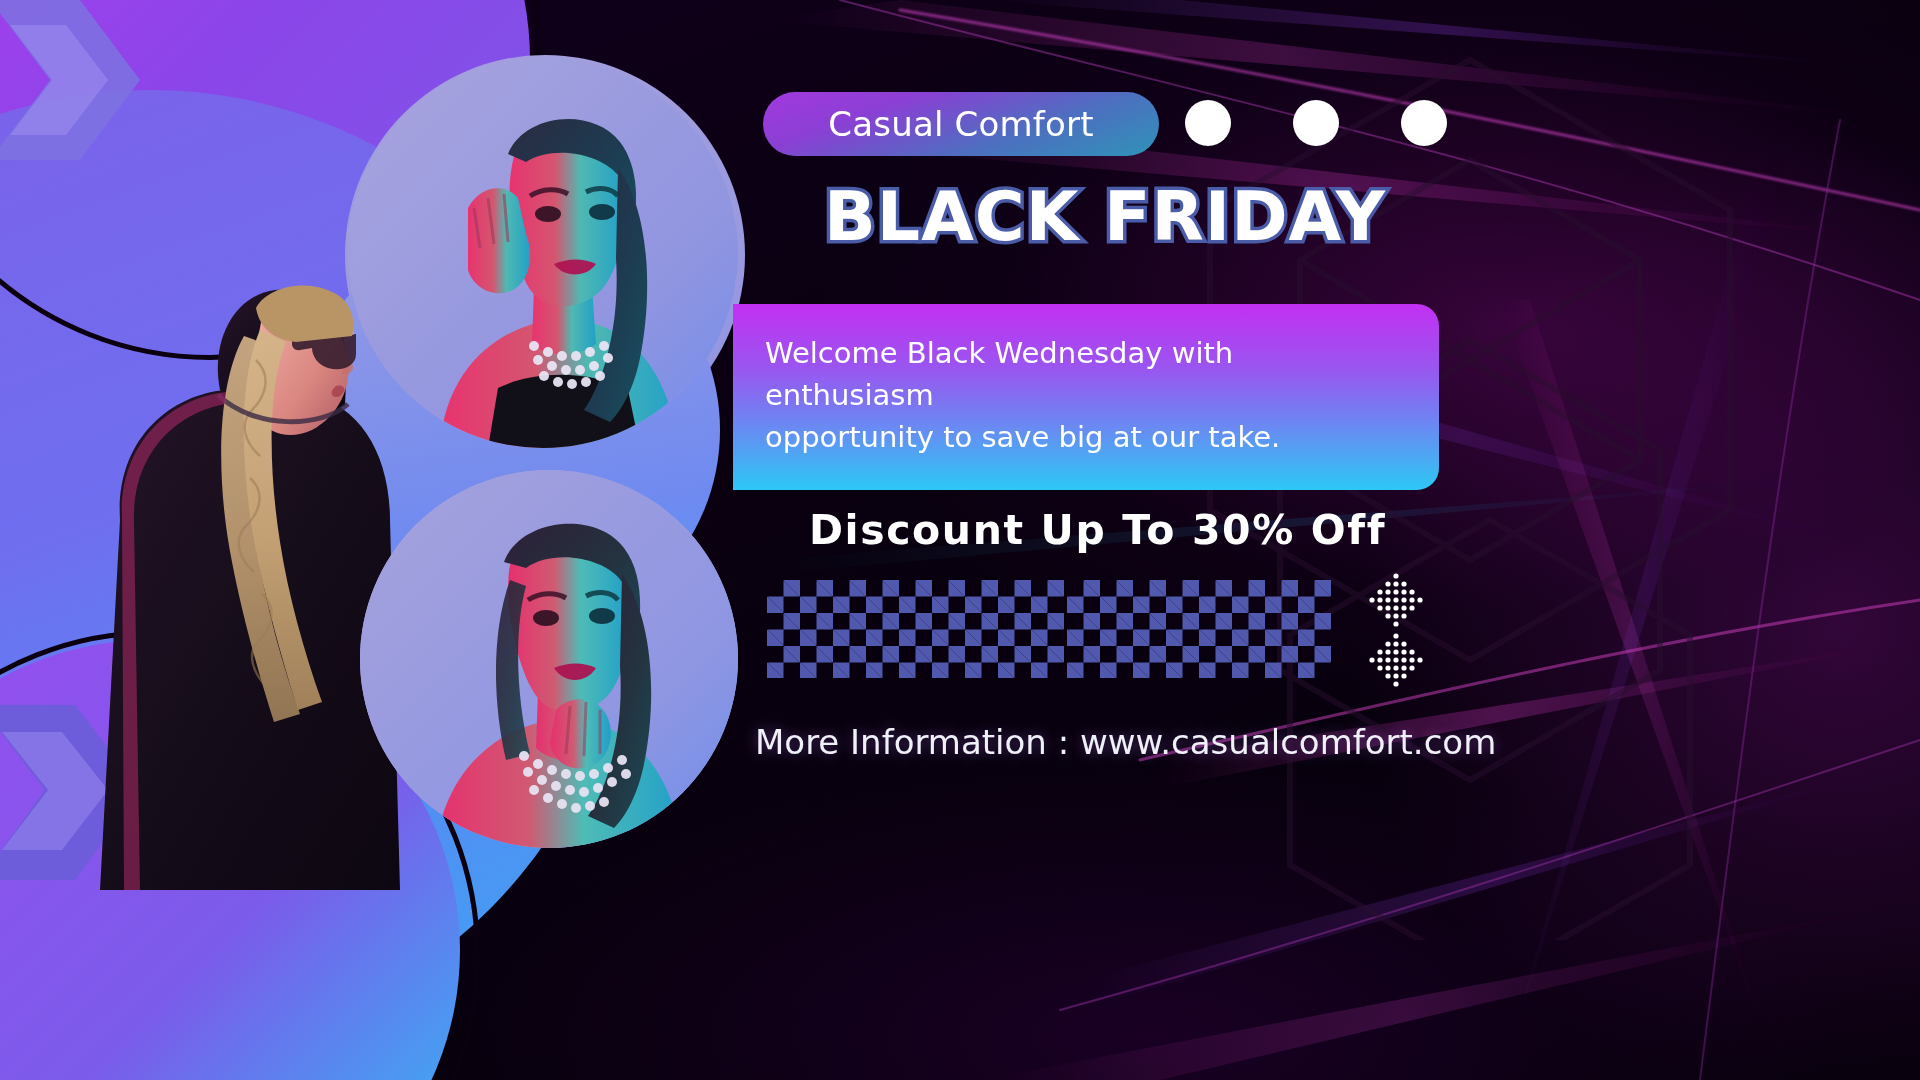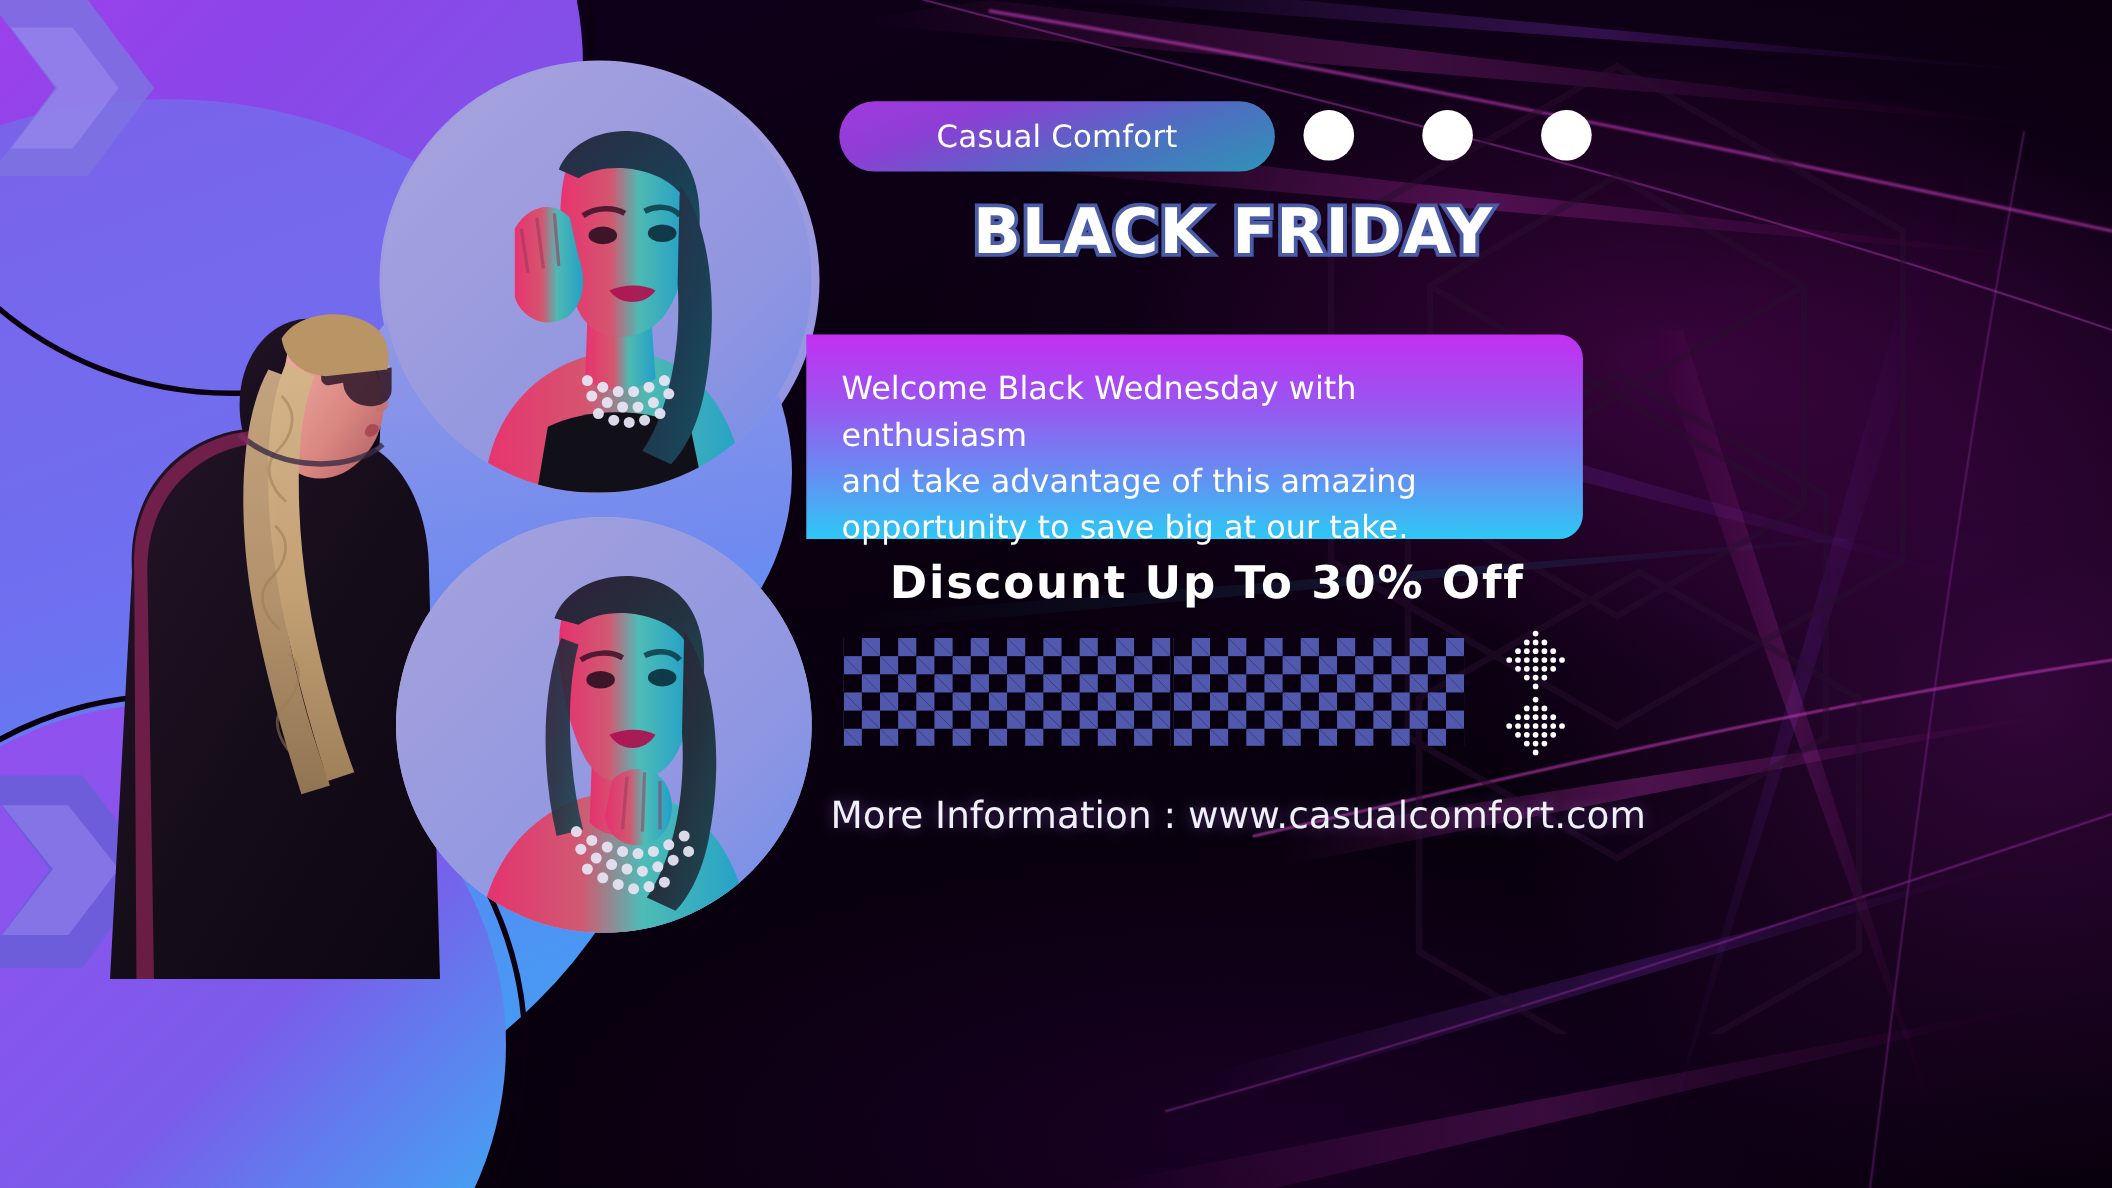--- a/index.html
+++ b/index.html
@@ -79,37 +79,36 @@
   
   .content { position:absolute; left:755px; top:0; width:1165px; height:1080px; }
 
   .badge {
     position:absolute; left:8px; top:92px;
     width:396px; height:64px; border-radius:32px;
     background:linear-gradient(160deg,#a339e0 0%, #8b3fd4 28%, #4d6fc0 65%, #2e93b8 100%);
     display:flex; align-items:center; justify-content:center;
   }
   .badge span {
-    color:#fff; font-size:28px; letter-spacing:.2px;
+    color:#fff; font-size:34px; letter-spacing:.2px;
     font-family:"DejaVu Sans", sans-serif;
   }
 
   .dots { position:absolute; left:430px; top:100px; display:flex; gap:62px; }
   .dot { width:46px; height:46px; border-radius:50%; background:#fff; }
 
   .headline {
     position:absolute; left:0px; top:183px; width:700px;
     font-family:"DejaVu Sans", sans-serif;
-    font-weight:bold; font-size:57px; line-height:1;
+    font-weight:bold; font-size:68px; line-height:1;
     color:#fff; letter-spacing:1px;
     white-space:nowrap;
     -webkit-text-stroke:7px #4a5ba8;
     paint-order:stroke fill;
     text-align:center;
-    margin-left:16px;
   }
 
   .descbox {
     position:absolute; left:-22px; top:304px; width:706px; height:186px;
     border-radius:0 22px 22px 0;
     background:linear-gradient(180deg,#c230f2 0%, #9a55f0 34%, #6d86f2 64%, #2dc8f5 100%);
   }
   .desc {
     position:absolute; left:32px; top:28px; width:625px;
     color:#fff; font-size:29px; line-height:1.45;
@@ -418,21 +417,20 @@
       <div class="dot"></div>
       <div class="dot"></div>
       <div class="dot"></div>
     </div>
 
     <div class="headline">BLACK FRIDAY</div>
 
     <div class="descbox">
       <div class="desc">
         <div>Welcome Black Wednesday with enthusiasm</div>
-        <div>and take advantage of this amazing</div>
         <div>opportunity to save big at our take.</div>
       </div>
     </div>
 
     <div class="discount">Discount Up To 30% Off</div>
 
     <div class="checker checker-a"></div>
     <div class="checker checker-b"></div>
 
     <svg class="diamond" viewBox="0 0 72 120">

